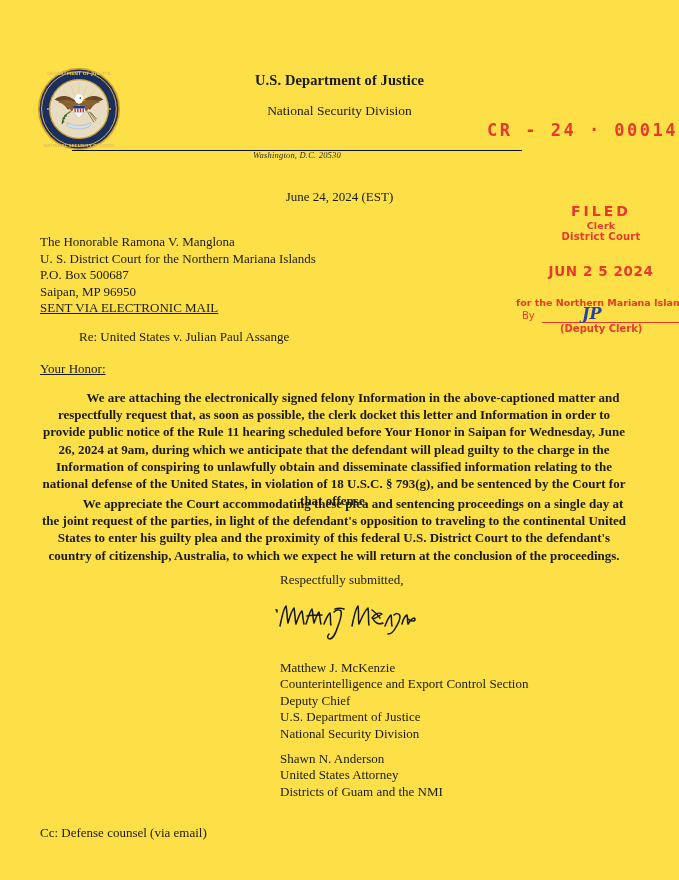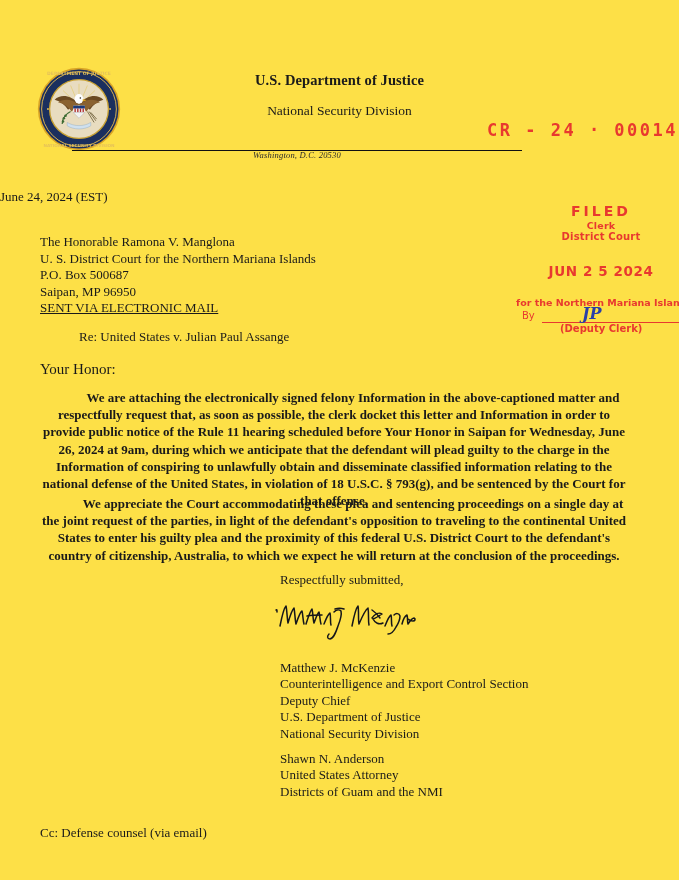--- a/index.html
+++ b/index.html
@@ -140,42 +140,43 @@
     font-size: 10px;
     font-weight: bold;
     color: #e8392f;
   }
 
   
   .date-line {
     position: absolute;
     left: 0; top: 189px;
     width: 679px;
-    text-align: left;
+    text-align: center;
     font-size: 13px;
     font-family: Liberation Serif, serif;
   }
   .addressee {
     position: absolute;
     left: 40px; top: 234px;
     font-size: 13px;
     line-height: 16.6px;
   }
   .addressee div { white-space: nowrap; }
   .sent-via { text-decoration: underline; }
 
   .re-line {
     position: absolute;
     left: 79px; top: 329px;
     font-size: 13px;
   }
   .salutation {
     position: absolute;
     left: 40px; top: 361px;
-    font-size: 15px;
+    font-size: 13px;
+    text-decoration: underline;
   }
   .para {
     position: absolute;
     left: 40px;
     width: 588px;
     font-size: 13px;
     line-height: 17.2px;
     text-indent: 38px;
     text-align: center;
     font-weight: bold;

